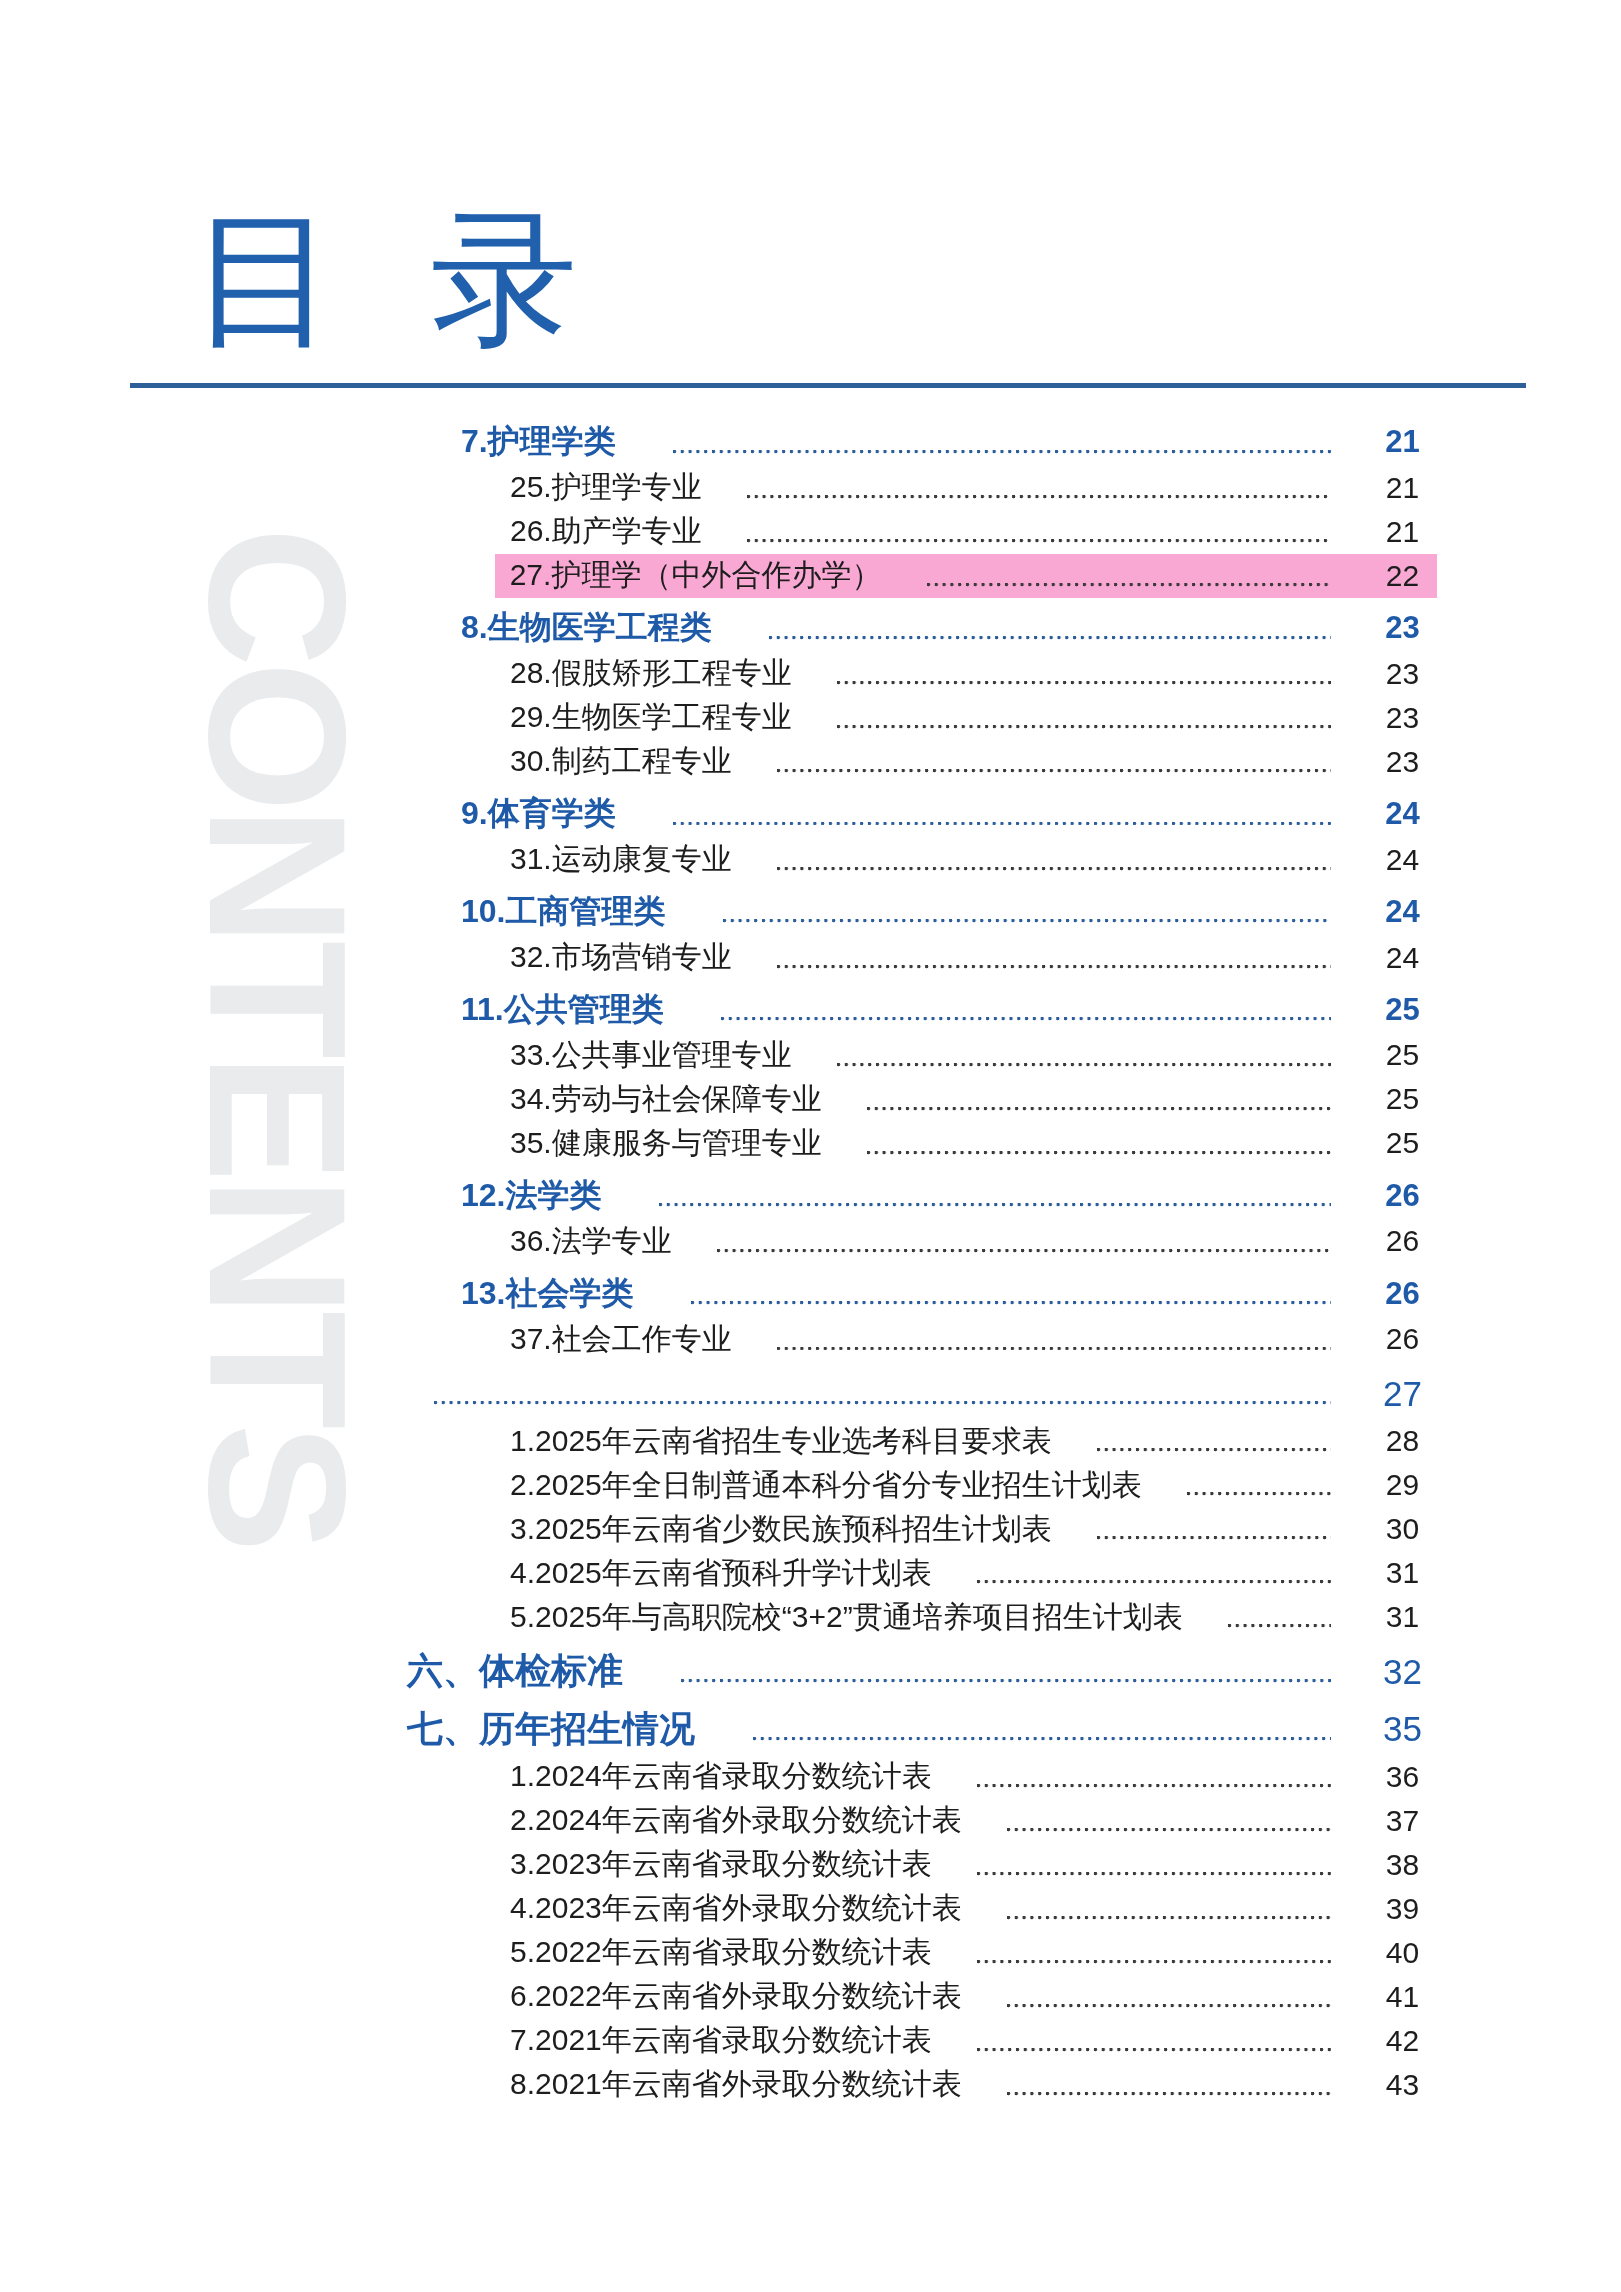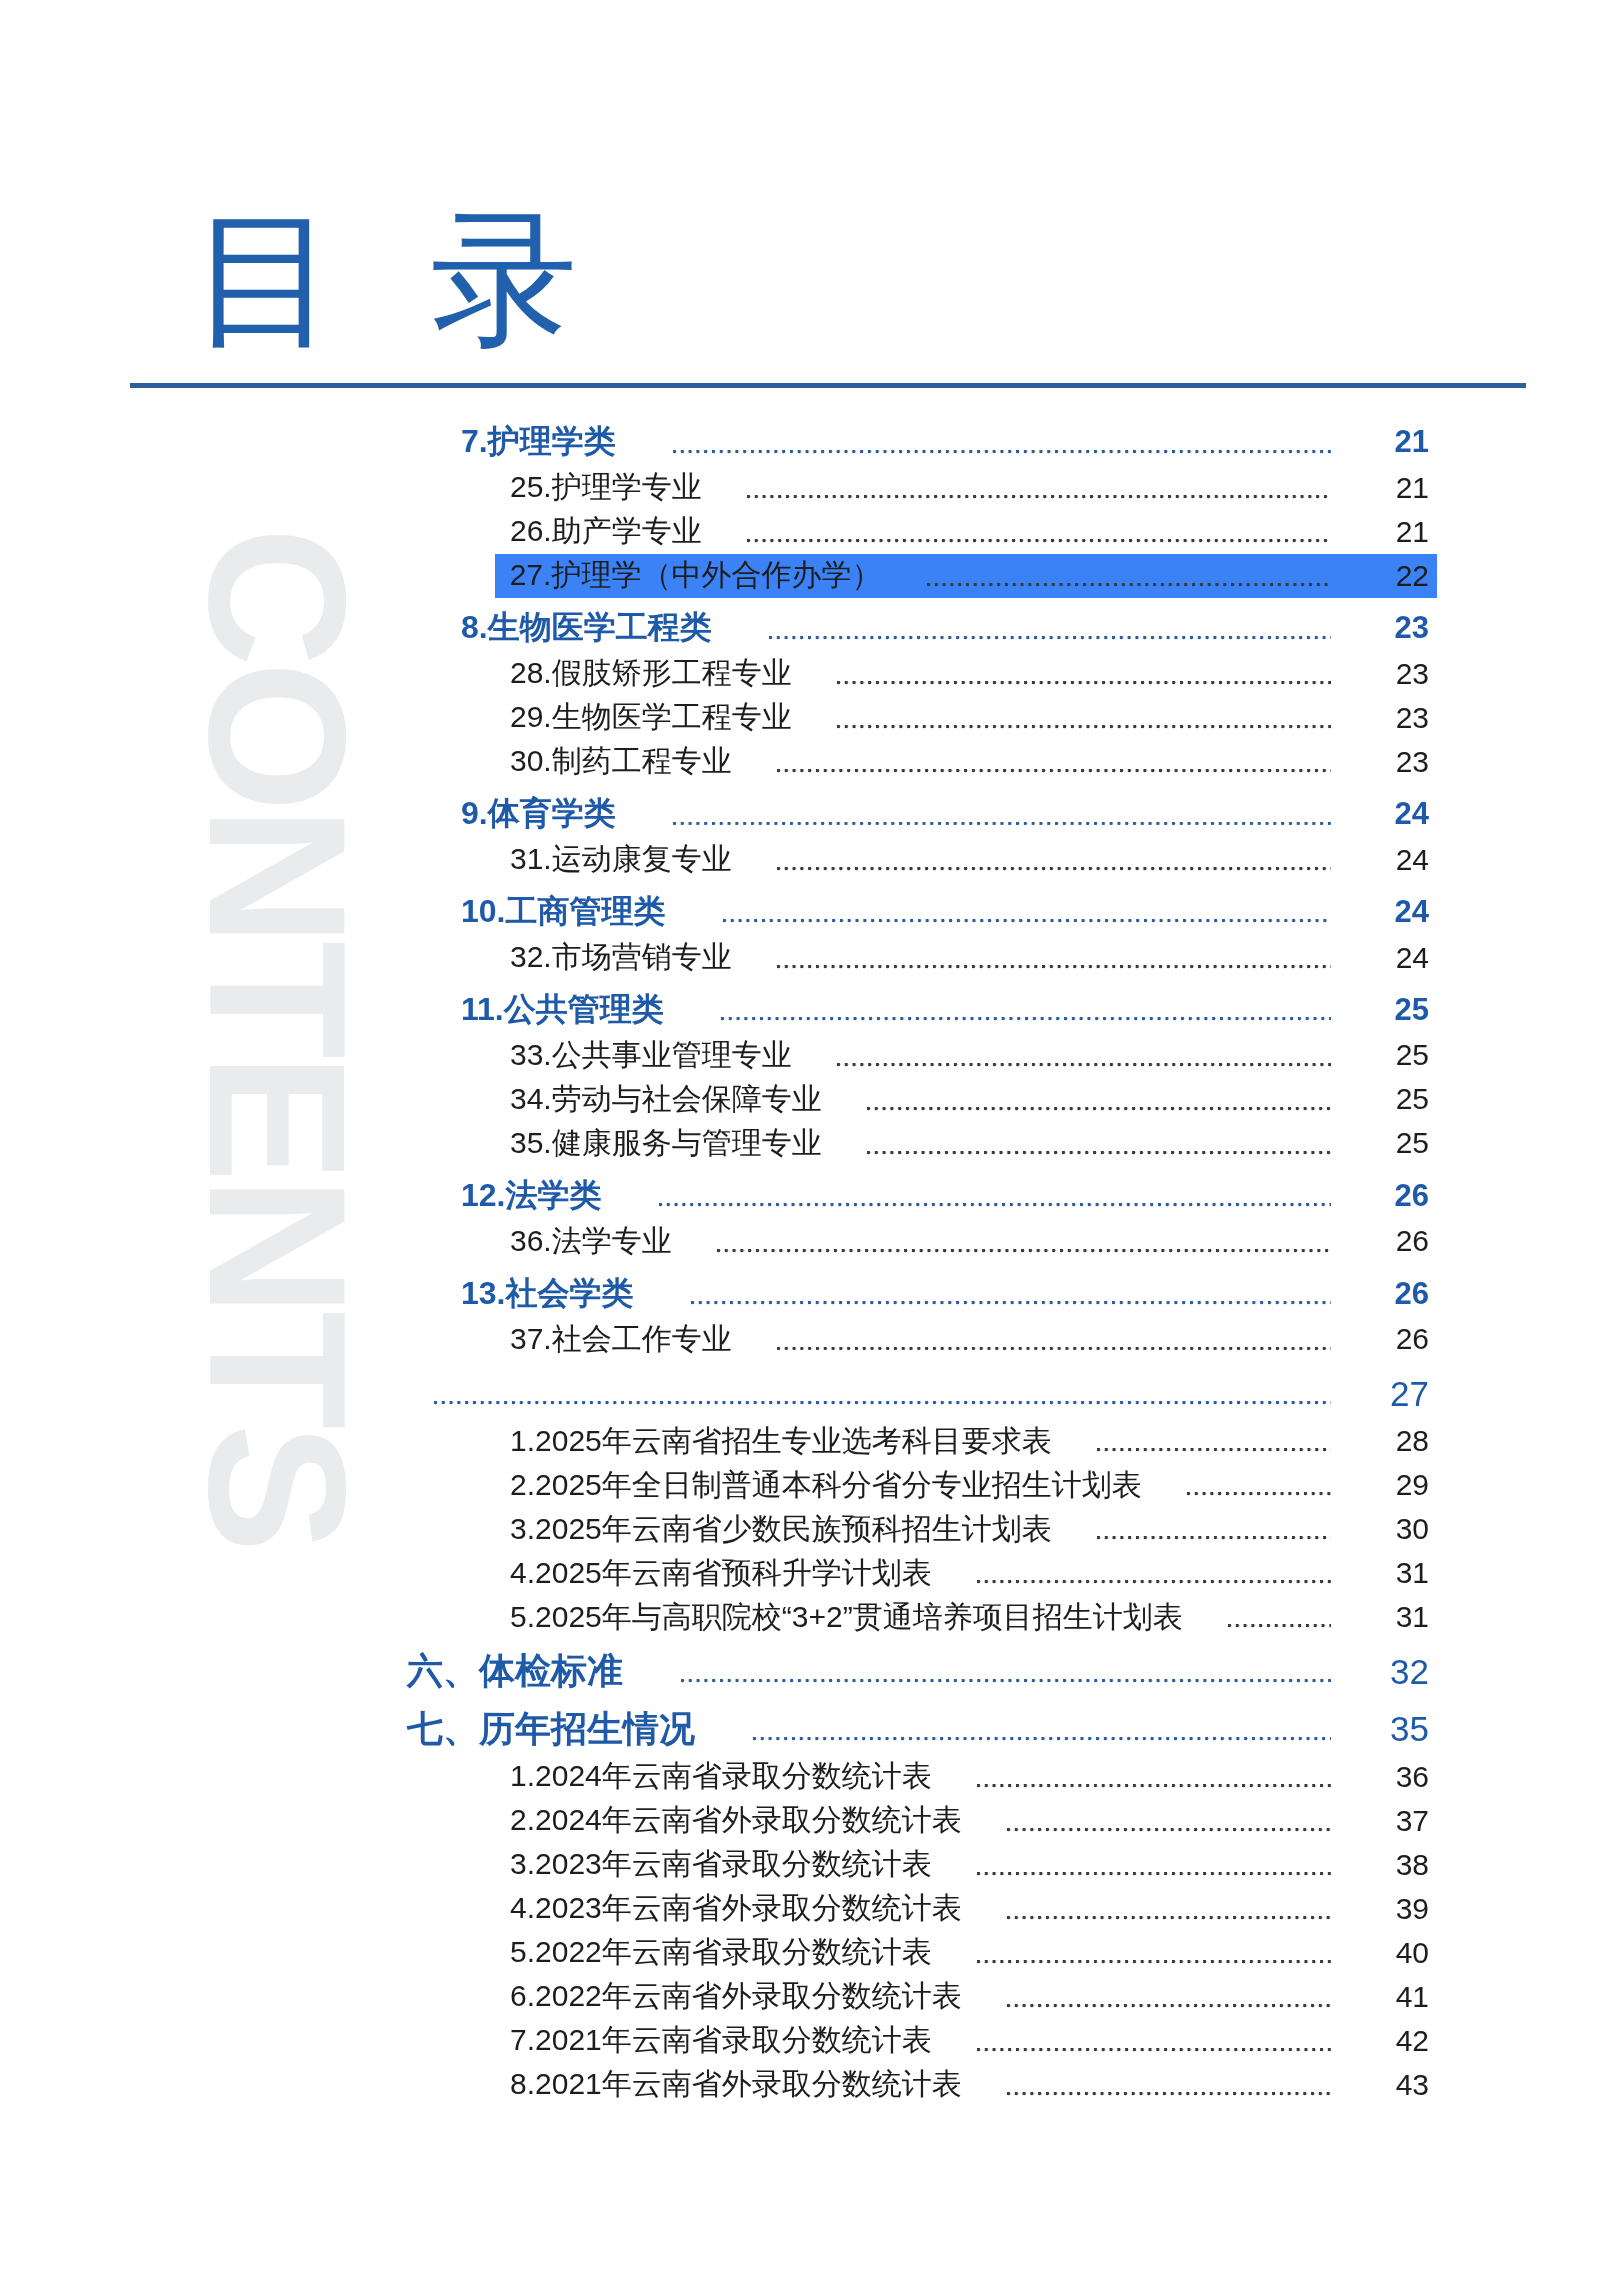--- a/index.html
+++ b/index.html
@@ -67,21 +67,21 @@
     flex:1 1 auto;
     height:4.9px;
     margin:17.6px 13.7px 0 13.7px;
     background-image:radial-gradient(circle at 2.5px 2.5px, #3a3a3a 1.6px, transparent 2px);
     background-size:7.8px 4.9px;
     background-repeat:repeat-x;
   }
   .row .num {
     flex:0 0 auto;
     min-width:53px;
-    text-align:right;
+    text-align:center;
     font-size:30px;
   }
 
   .lvl-sub { padding-left:103px; }
 
   .lvl-section {
     height:47px;
     margin-top:6.9px;
     padding-left:54px;
     font-size:32px;
@@ -102,21 +102,21 @@
     font-weight:700;
     color:#1e5aa8;
   }
   .lvl-major .num { font-size:35px; font-weight:400; color:#1e5aa8; }
   .lvl-major .leader {
     margin-left:25.5px;
     background-image:radial-gradient(circle at 2.5px 2.5px, #2b5d9d 1.6px, transparent 2px);
   }
 
   .row.highlight {
-    background:#3b82f6;
+    background:#f9a8d4;
     margin-left:88px;
     padding-left:14.7px;
     margin-right:-7.8px;
     padding-right:7.8px;
   }
 </style>
 </head>
 <body>
 
 <div class="watermark">CONTENTS</div>

